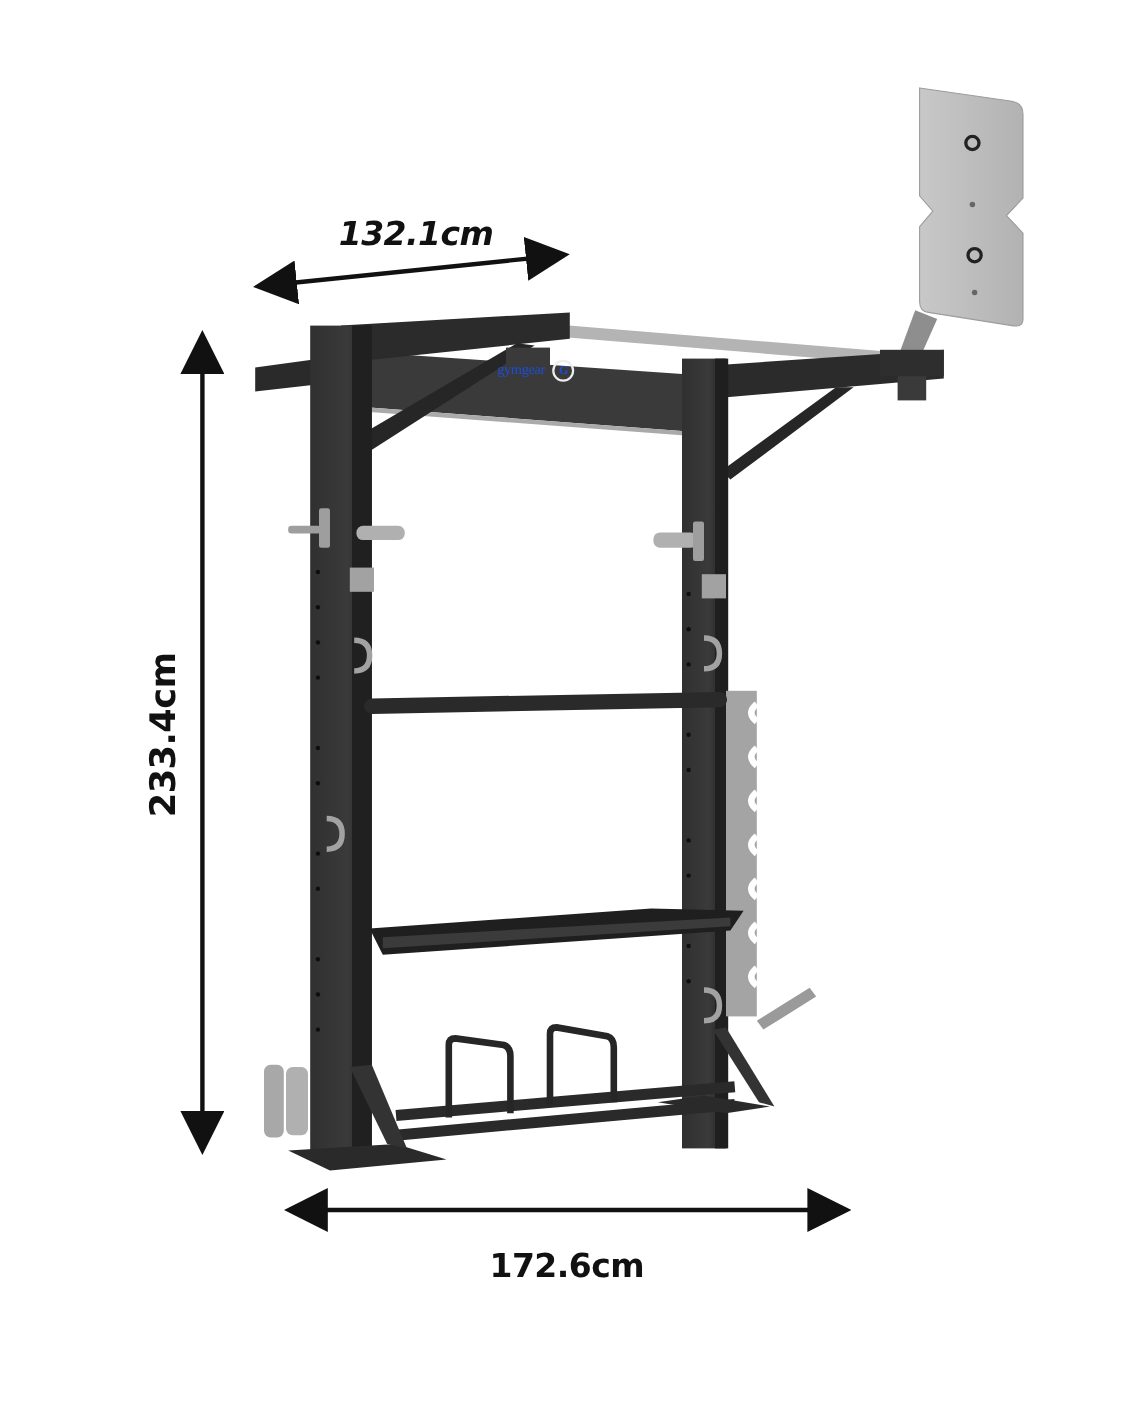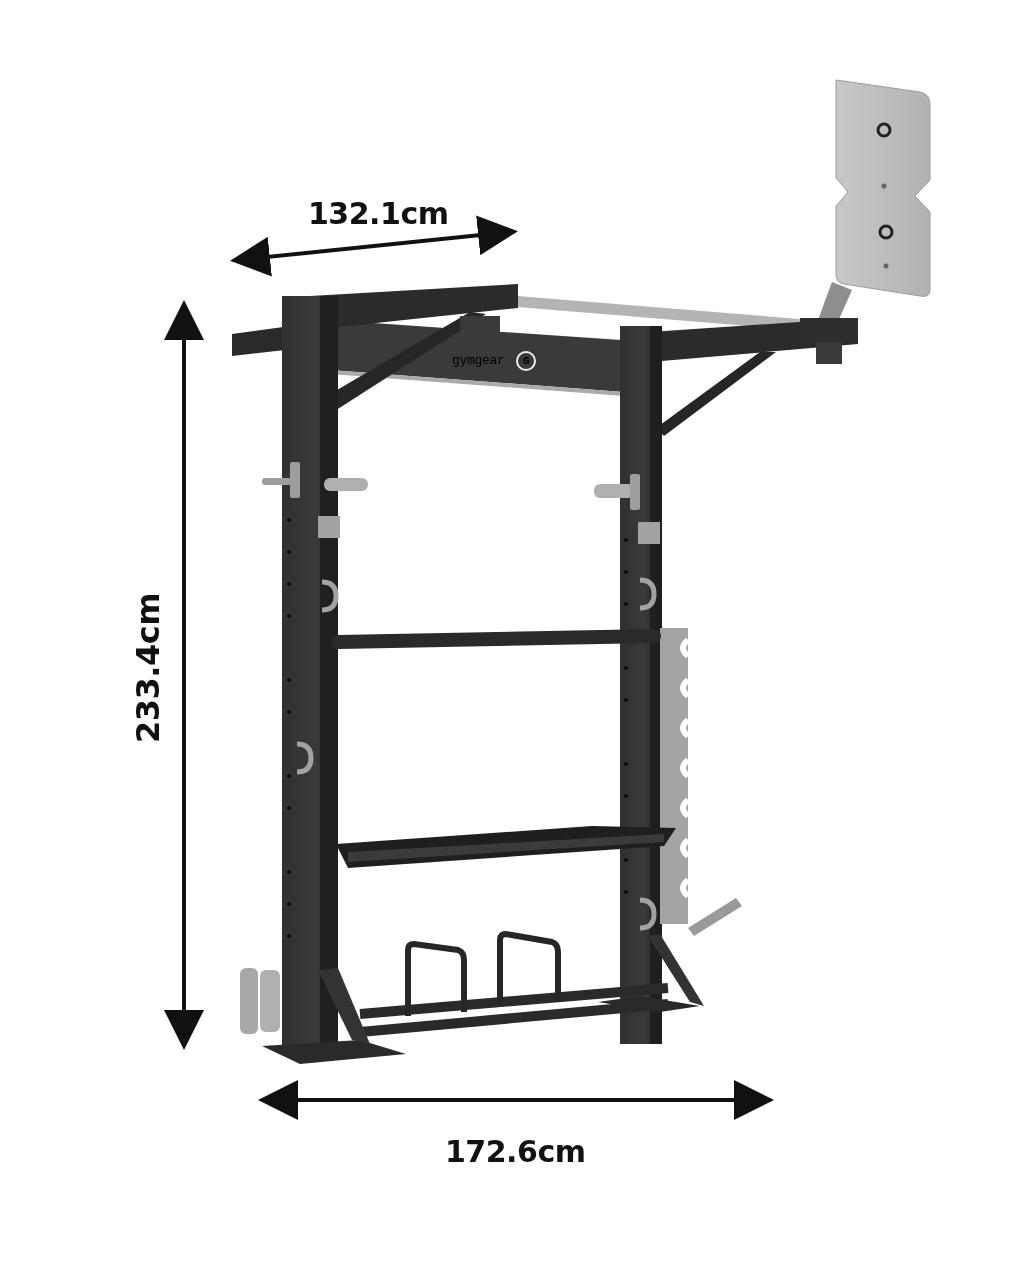--- a/index.html
+++ b/index.html
@@ -1,25 +1,25 @@
 <!DOCTYPE html>
 <html><head>
 <meta charset="utf-8">
 <style>
   html, body { margin: 0; padding: 0; background: #ffffff; }
   body { width: 1024px; height: 1280px; position: relative; overflow: hidden;
          font-family: "DejaVu Sans", sans-serif; }
   .stage { position: absolute; left: 0; top: 0; width: 1024px; height: 1280px; }
   .dim-label { position: absolute; font-family: "DejaVu Sans", sans-serif;
                font-weight: bold; color: #111111; font-size: 30px; letter-spacing: -0.5px; white-space: nowrap; }
-  #label-width-top { left: 308px; top: 196px; }
+  #label-width-top { left: 308px; top: 196px; font-style: italic; }
   #label-width-bottom { left: 445px; top: 1110px; margin-top: 24px; }
   #label-height { left: 148px; top: 668px; transform: translate(-50%, -50%) rotate(-90deg); font-size: 32px; }
-  .brand { position: absolute; left: 452px; top: 351px; color: #000000; font-size: 13px;
-           font-family: Liberation Mono, monospace; letter-spacing: -0.3px; }
+  .brand { position: absolute; left: 452px; top: 327px; color: #1d4ed8; font-size: 13px;
+           font-family: Liberation Serif, serif; letter-spacing: -0.3px; }
 </style>
 </head>
 <body>
 
 <div class="stage">
 <svg width="1024" height="1280" viewBox="0 0 1024 1280" xmlns="http://www.w3.org/2000/svg">
   <defs>
     <marker id="ah" markerWidth="10" markerHeight="10" refX="8" refY="5" orient="auto-start-reverse" markerUnits="strokeWidth">
       <path d="M0,0 L10,5 L0,10 Z" fill="#111"></path>
     </marker>

